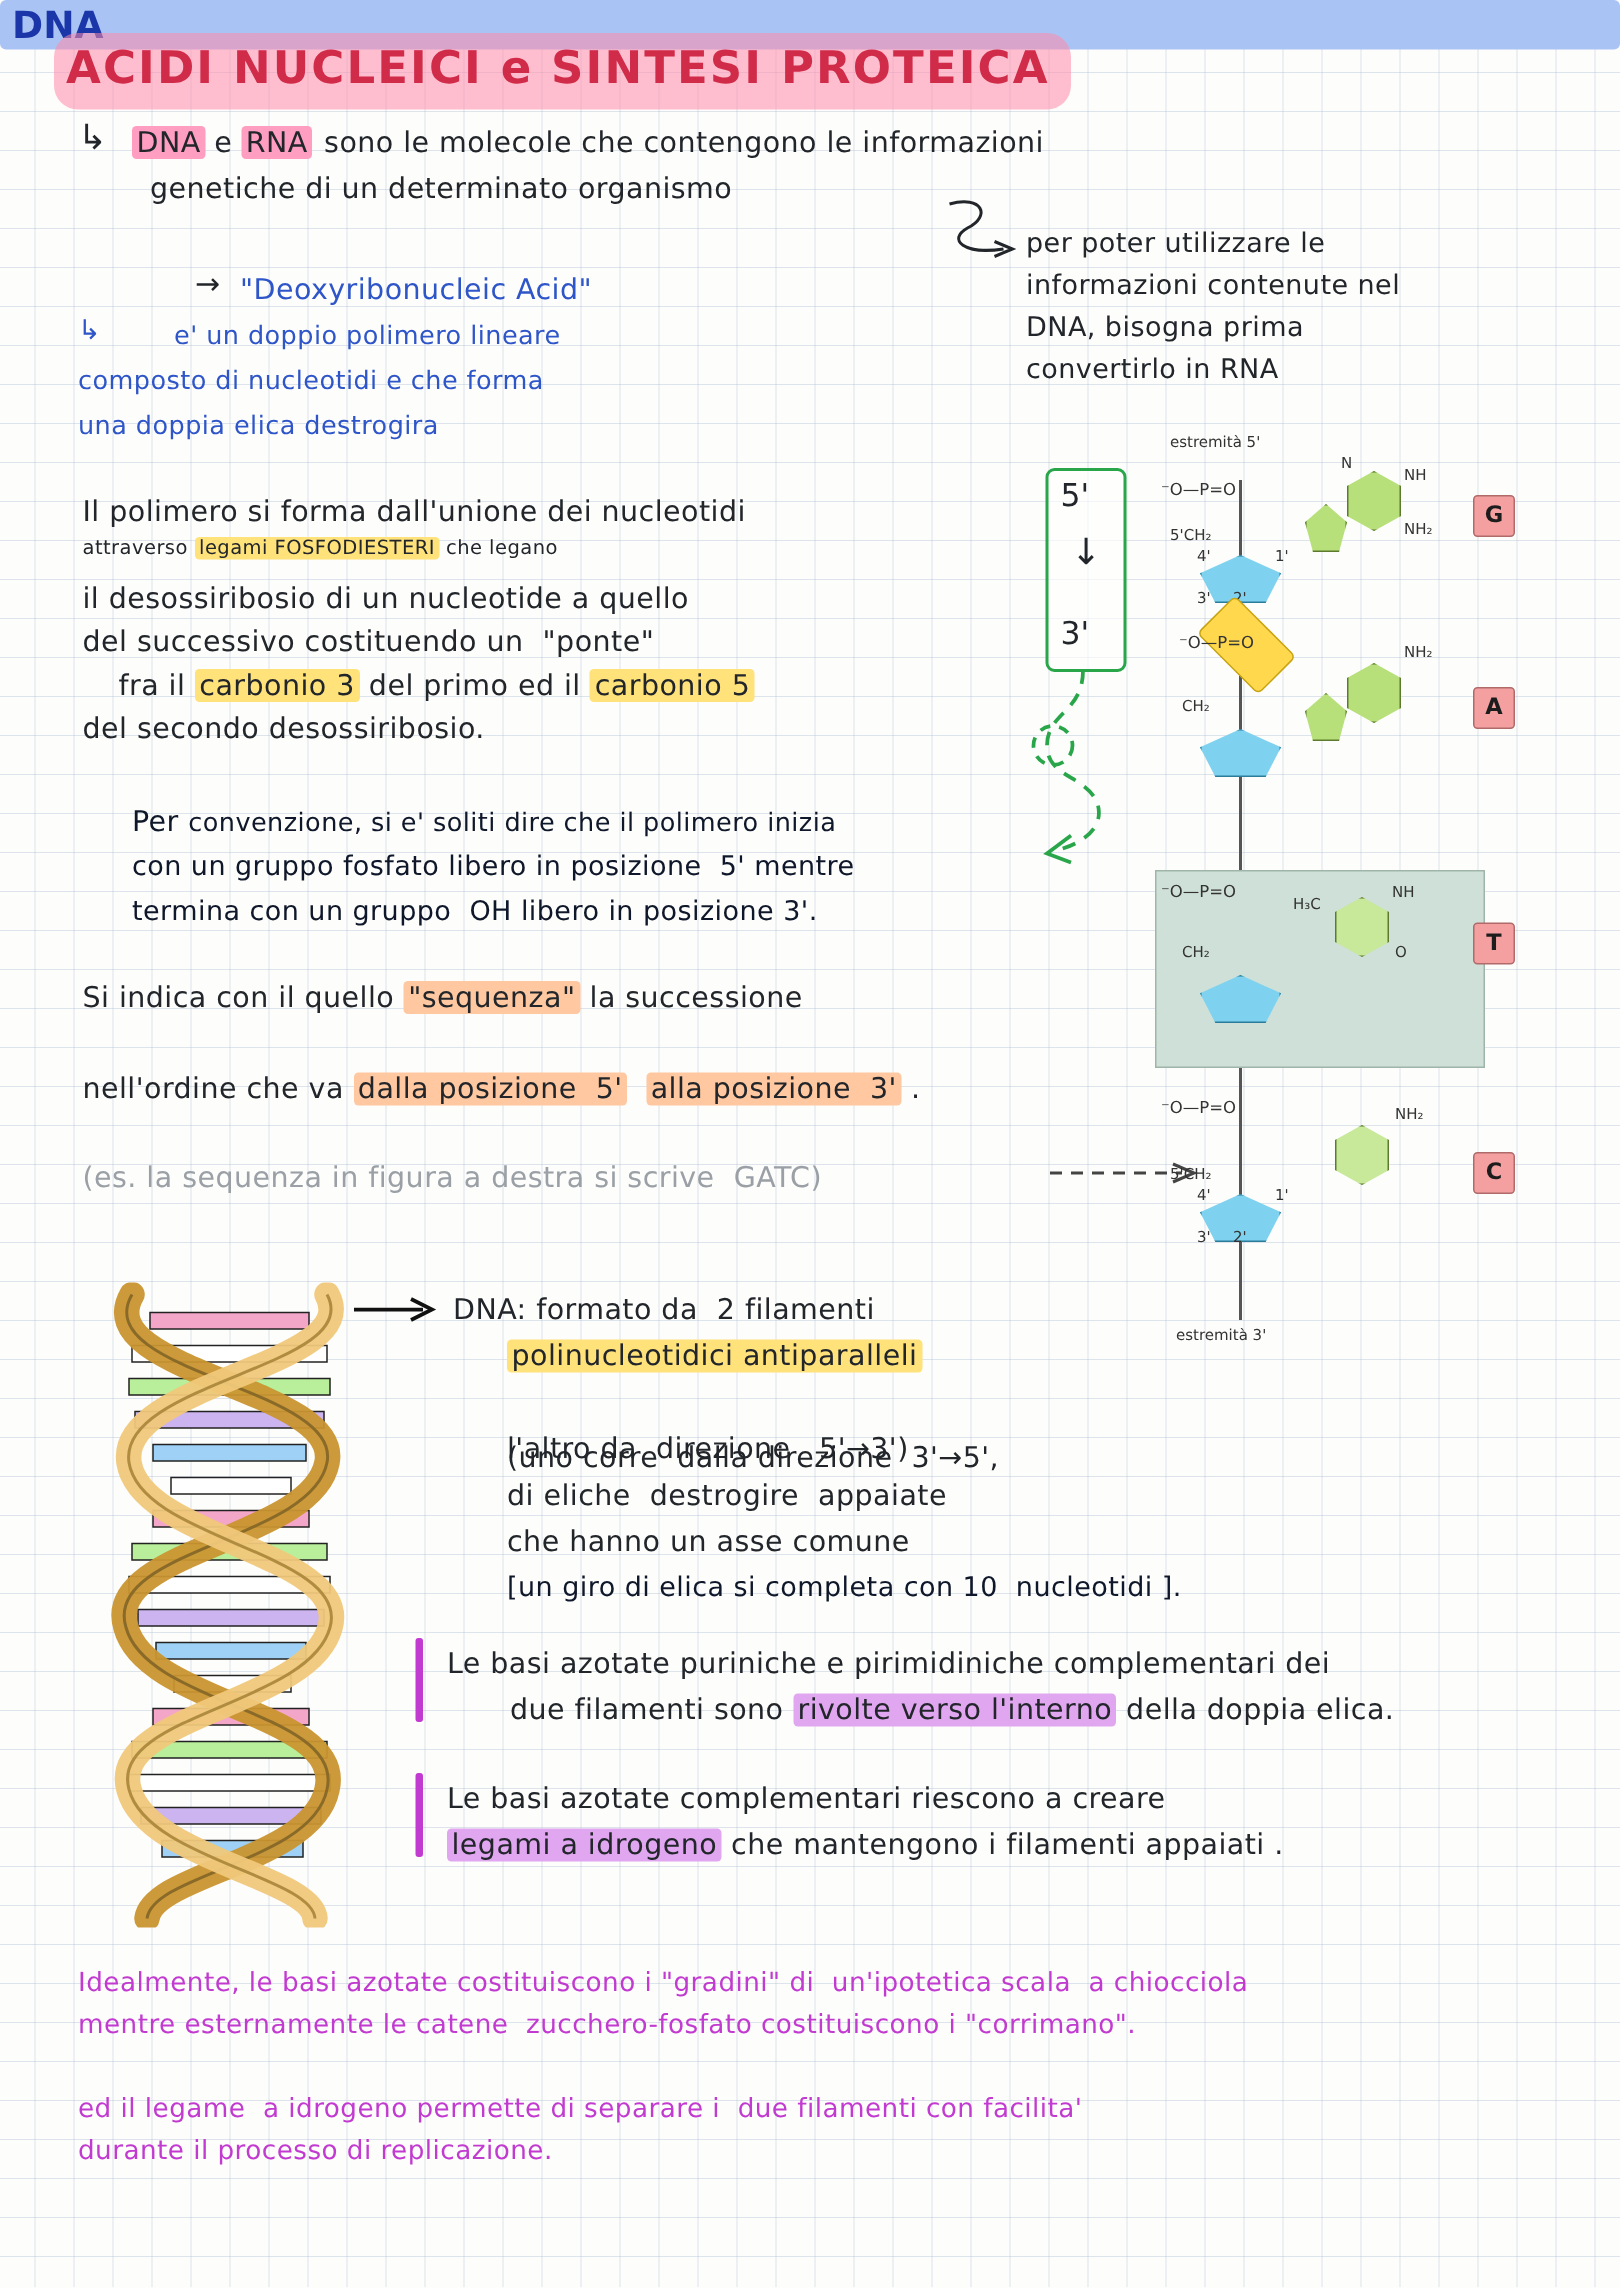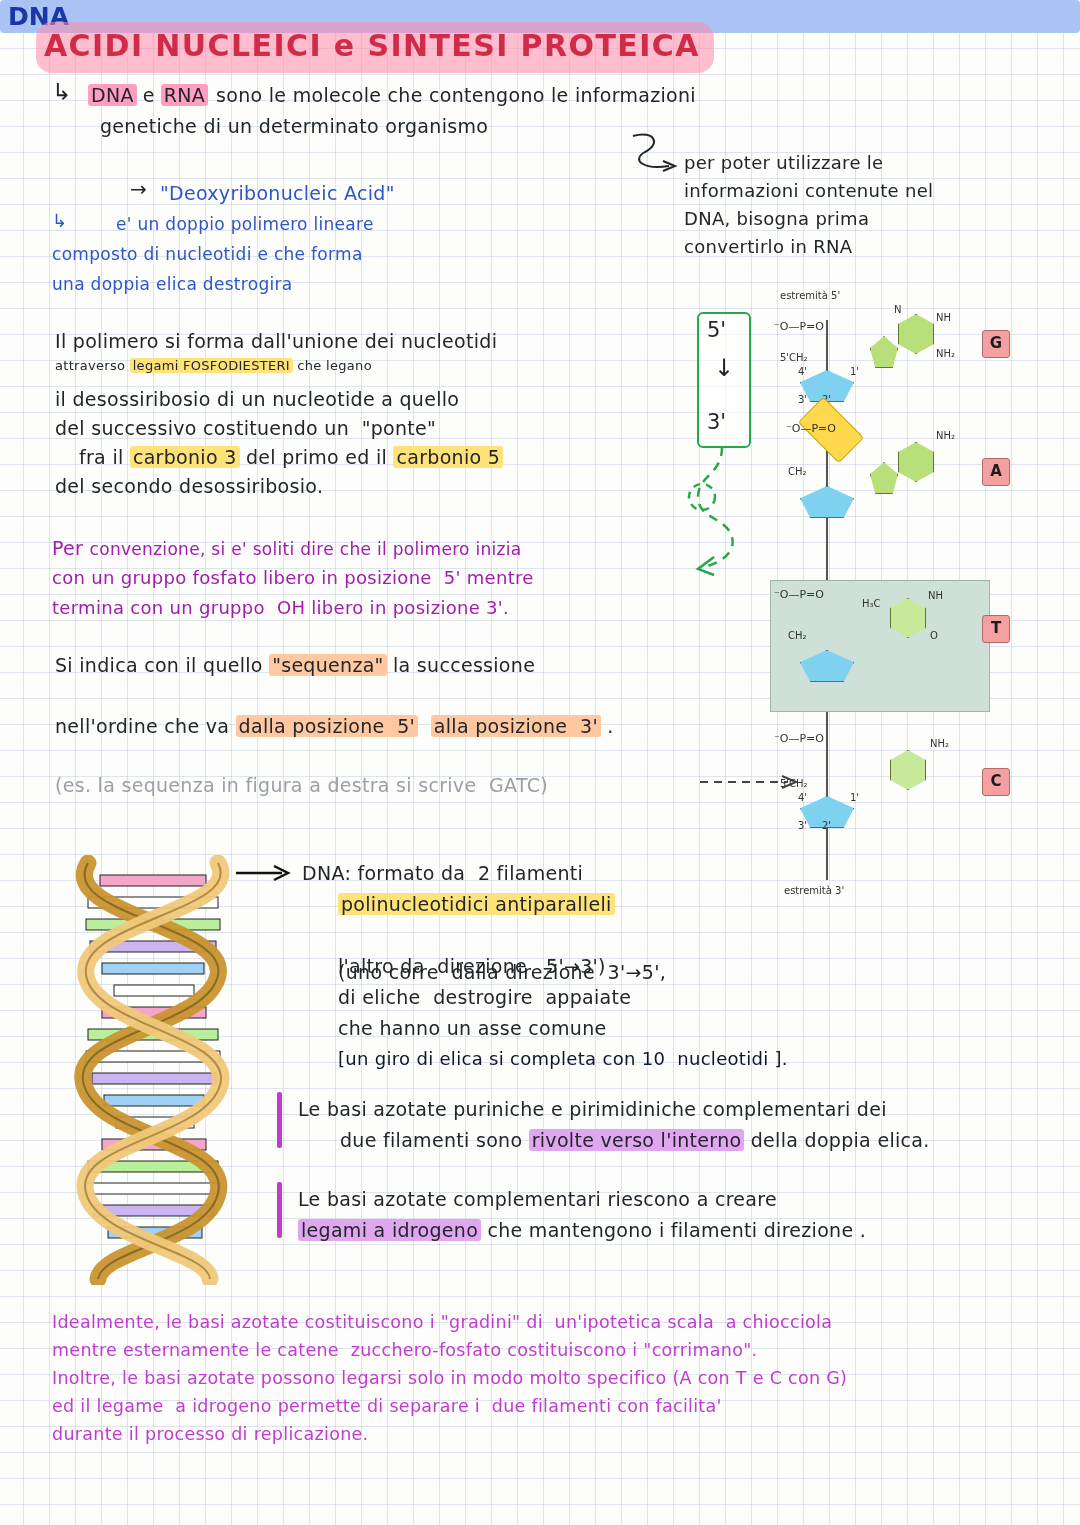--- a/index.html
+++ b/index.html
@@ -48,21 +48,21 @@
     background: linear-gradient(to bottom, rgba(255,138,170,0.55), rgba(255,138,170,0.55));
     padding: 3px 14px 5px 8px;
     border-radius: 16px;
   }
   
   .hl-yellow { background-color: #ffe27a; border-radius: 3px; padding: 0 3px; }
   .hl-orange { background-color: #ffc8a0; border-radius: 3px; padding: 0 3px; }
   .hl-pink   { background-color: #ff9ec0; border-radius: 3px; padding: 0 3px; }
   .hl-purple { background-color: #e0a6f0; border-radius: 3px; padding: 0 3px; }
   .blue-txt  { color: #2f56c8; }
-  .green-txt { color: #a21caf; }
+  .green-txt { color: #0f172a; margin-left: 36px; }
   .purple-txt{ color: #c23bd0; }
   .orange-txt{ color: #0f172a; }
   .grey-txt  { color: #9aa0a6; }
 
   #dna-label {
     left: 52px;
     top: 168px;
     font-size: 25px;
     font-weight: bold;
     color: #1a36a8;
@@ -331,21 +331,20 @@
   <div class="txt" style="left:338px; top:984px; font-size:19px;">di eliche  destrogire  appaiate</div>
   <div class="txt" style="left:338px; top:1015px; font-size:19px;">che hanno un asse comune</div>
   <div class="txt orange-txt" style="left:338px; top:1046px; font-size:18px;">[un giro di elica si completa con 10  nucleotidi ].</div>
 
   <div class="vbar" style="left:277px; top:1092px; height:56px;"></div>
   <div class="txt" style="left:298px; top:1096px; font-size:19px;">Le basi azotate puriniche e pirimidiniche complementari dei</div>
   <div class="txt" style="left:298px; top:1127px; font-size:19px;margin-left:42px;"><span>due filamenti sono </span><span class="hl-purple">rivolte verso l'interno</span><span> della doppia elica.</span></div>
 
   <div class="vbar" style="left:277px; top:1182px; height:56px;"></div>
   <div class="txt" style="left:298px; top:1186px; font-size:19px;">Le basi azotate complementari riescono a creare</div>
-  <div class="txt" style="left:298px; top:1217px; font-size:19px;"><span class="hl-purple">legami a idrogeno</span><span> che mantengono i filamenti direzione .</span></div>
+  <div class="txt" style="left:298px; top:1217px; font-size:19px;"><span class="hl-purple">legami a idrogeno</span><span> che mantengono i filamenti appaiati .</span></div>
 
   <div class="txt purple-txt" style="left:52px; top:1310px; font-size:17.5px;">Idealmente, le basi azotate costituiscono i "gradini" di  un'ipotetica scala  a chiocciola</div>
   <div class="txt purple-txt" style="left:52px; top:1338px; font-size:17.5px;">mentre esternamente le catene  zucchero-fosfato costituiscono i "corrimano".</div>
-  <div class="txt purple-txt" style="left:52px; top:1366px; font-size:17.5px;">Inoltre, le basi azotate possono legarsi solo in modo molto specifico (A con T e C con G)</div>
   <div class="txt purple-txt" style="left:52px; top:1394px; font-size:17.5px;">ed il legame  a idrogeno permette di separare i  due filamenti con facilita'</div>
   <div class="txt purple-txt" style="left:52px; top:1422px; font-size:17.5px;">durante il processo di replicazione.</div>
 
 </div>
 
 </body></html>

